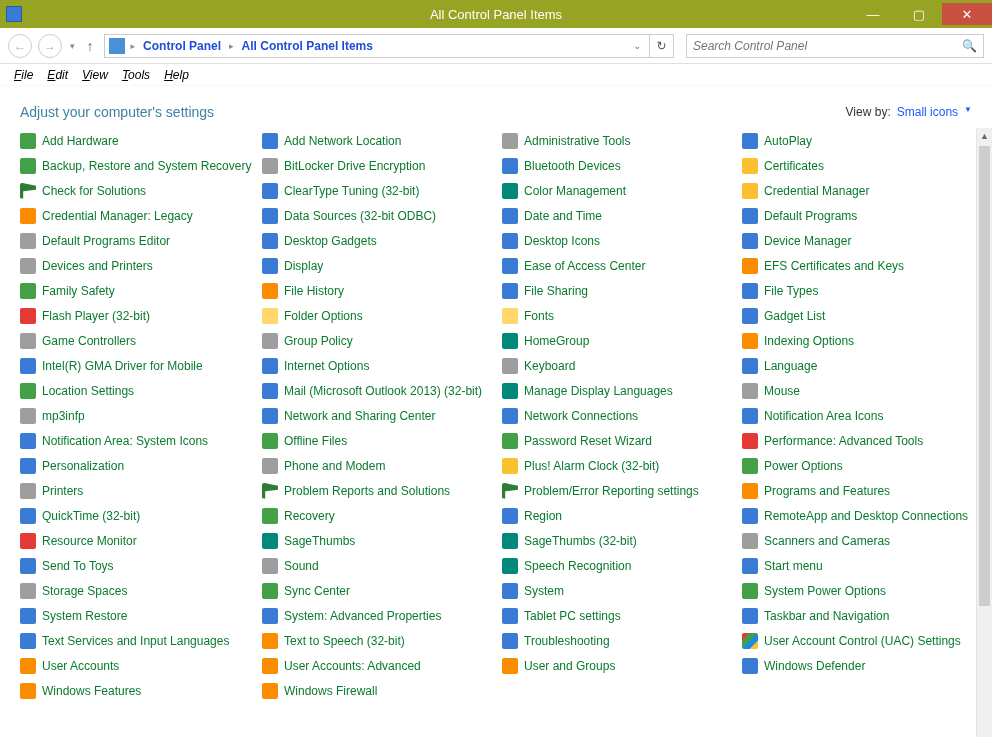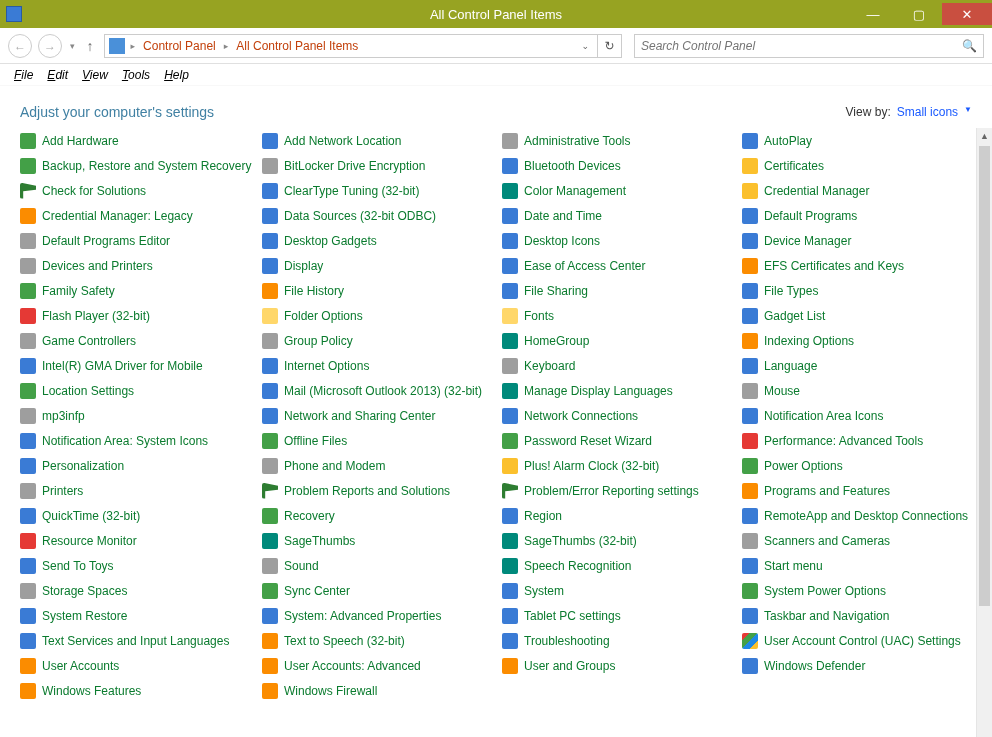--- a/index.html
+++ b/index.html
@@ -12,24 +12,24 @@
   .titlebar-btn { width: 46px; height: 22px; display: flex; align-items: center; justify-content: center; color: #fff; font-size: 13px; }
   .titlebar-btn.close { background: #c94f40; width: 50px; height: 22px;}
   
   .navbar { height: 36px; border-bottom: 1px solid #e0e0e0; display: flex; align-items: center; padding: 0 8px; gap: 6px; background:#fff; }
   .nav-arrow { width: 24px; height: 24px; border: 1px solid #ccc; border-radius: 50%; display: flex; align-items: center; justify-content: center; color: #aaa; font-size: 12px; }
   .nav-dropdown-caret { color:#888; font-size:9px; padding:0 2px;}
   .nav-up { color: #666; font-size: 14px; padding:0 4px;}
   .address-bar { flex: 1; height: 24px; border: 1px solid #ccc; display: flex; align-items: center; padding: 0 4px; gap: 4px; font-size:12px;}
   .address-icon { width:16px; height:16px; background:#4a90d9; display:inline-block; flex-shrink:0;}
   .address-sep { color:#888; font-size:9px; padding:0 2px;}
-  .address-part { color:#c2410c; padding:0 2px;}
+  .address-part { color:#1d4ed8; padding:0 2px;font-weight:bold;}
   .address-dropdown { margin-left:auto; color:#666; font-size:9px; padding:0 4px;}
   .refresh-btn { width:24px; height:24px; border:1px solid #ccc; border-left:none; display:flex; align-items:center; justify-content:center; color:#555; margin-left:-6px;}
-  .search-box { width: 350px; height: 24px; border: 1px solid #ccc; display: flex; align-items: center; padding: 8px 6px; color: #888; margin-left: 6px;}
+  .search-box { width: 298px; height: 24px; border: 1px solid #ccc; display: flex; align-items: center; padding: 8px 6px; color: #888; margin-left: 6px;}
   .search-box input { border:none; outline:none; flex:1; font-size:12px; font-style:italic; color:#888;}
   .search-icon { color:#888;}
   
   .menubar { height: 22px; display: flex; align-items: center; padding: 0 8px; gap: 2px; font-size:12px; border-bottom:1px solid #f8f8f8;font-style:italic;}
   .menu-item { padding: 2px 6px; }
   .menu-item .ul { text-decoration: underline; }
   
   .header-row { display: flex; align-items: center; justify-content: space-between; padding: 18px 20px 8px 20px; }
   .header-title { color: #4181a3; font-size: 14px; }
   .viewby { font-size: 12px; display:flex; align-items:flex-start; gap:6px;}

